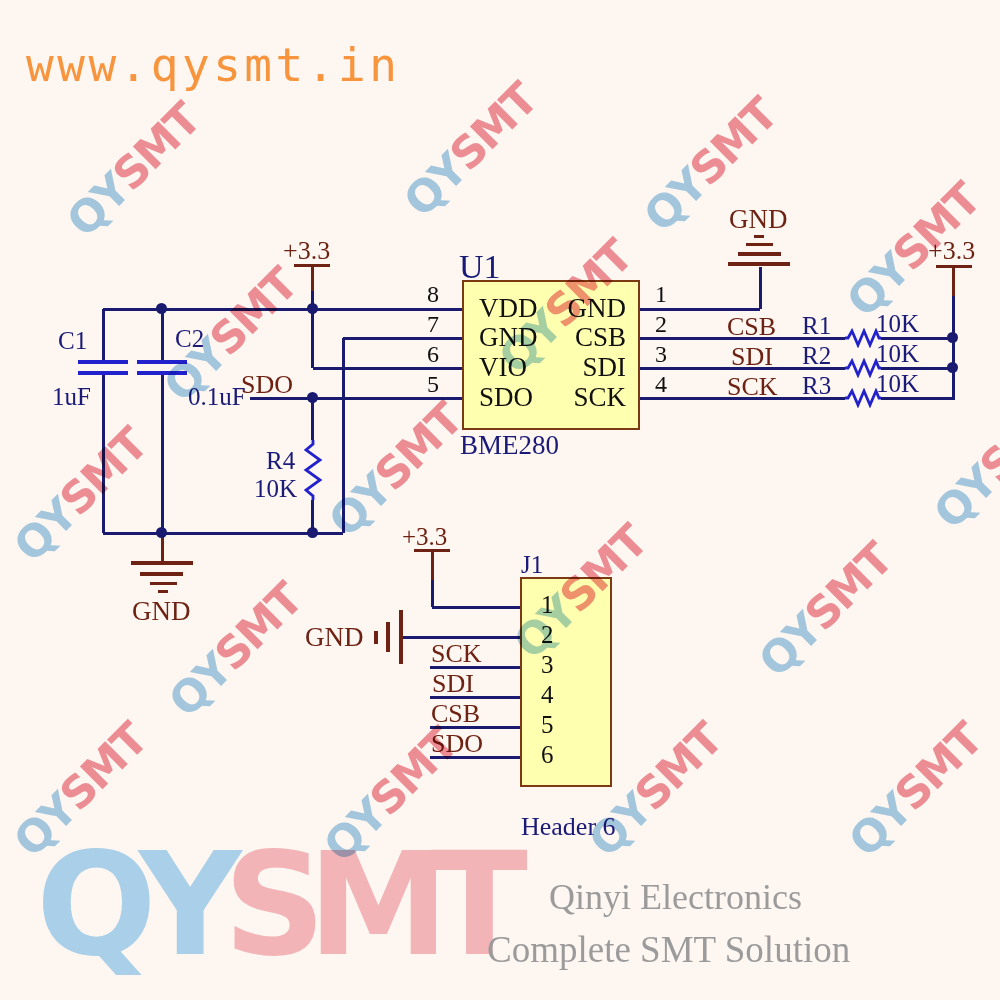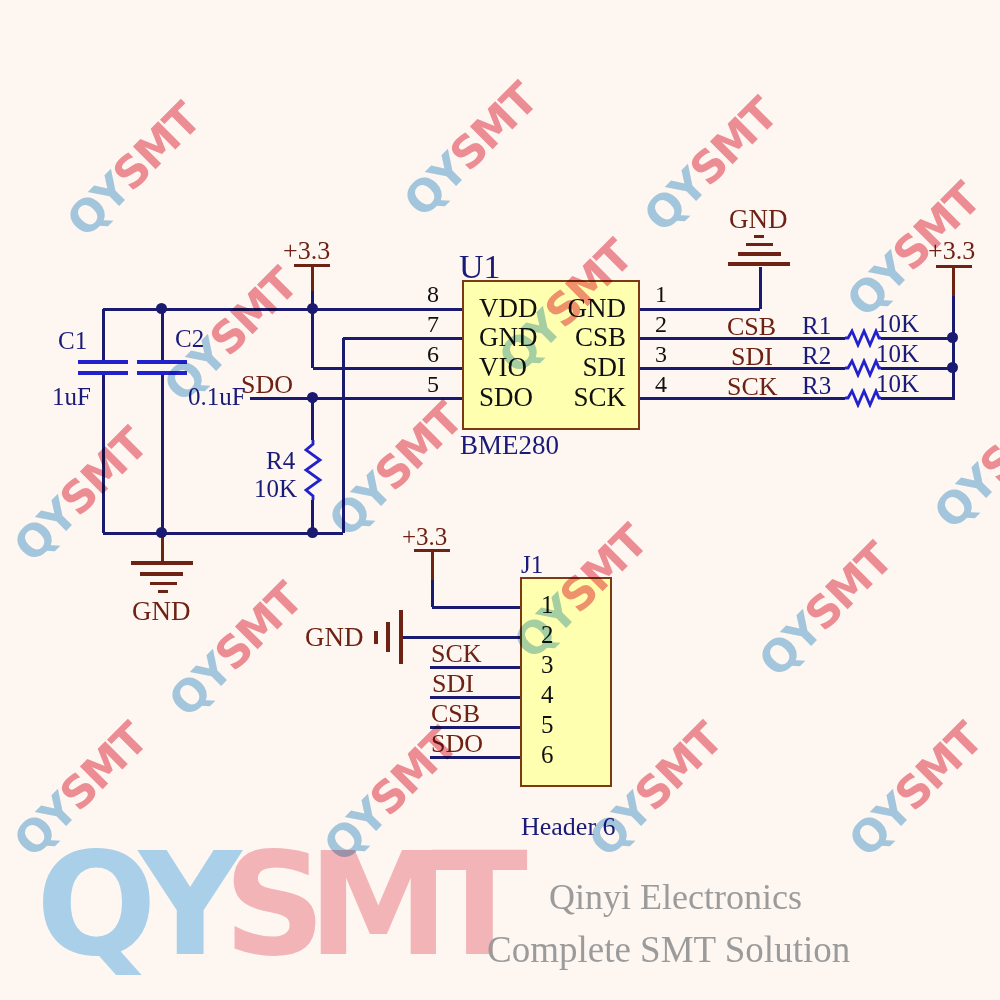--- a/index.html
+++ b/index.html
@@ -41,20 +41,21 @@
         font-size:142px;letter-spacing:-18px;line-height:1;white-space:nowrap;}
   .logo .lq{color:var(--logo-blue,#a9cfe9);}
   .logo .ls{color:var(--logo-pink,#f3b4b8);}
   .brand{position:absolute;font-family:"Liberation Serif",serif;color:var(--brand-gray,#9b9b9b);white-space:nowrap;}
 </style>
 </head>
 <body>
 
 <div class="page">
 
+  <div class="url">www.qysmt.in</div>
 
   <i class="hw" style="left:103px;top:308px;width:359px"></i>
   <i class="hw" style="left:343px;top:337px;width:119px"></i>
   <i class="hw" style="left:313px;top:367px;width:149px"></i>
   <i class="hw" style="left:250px;top:397px;width:212px"></i>
   <i class="hw" style="left:103px;top:532px;width:240px"></i>
   <i class="hw" style="left:640px;top:308px;width:120px"></i>
   <i class="hw" style="left:640px;top:337px;width:205px"></i>
   <i class="hw" style="left:881px;top:337px;width:74px"></i>
   <i class="hw" style="left:640px;top:367px;width:205px"></i>

